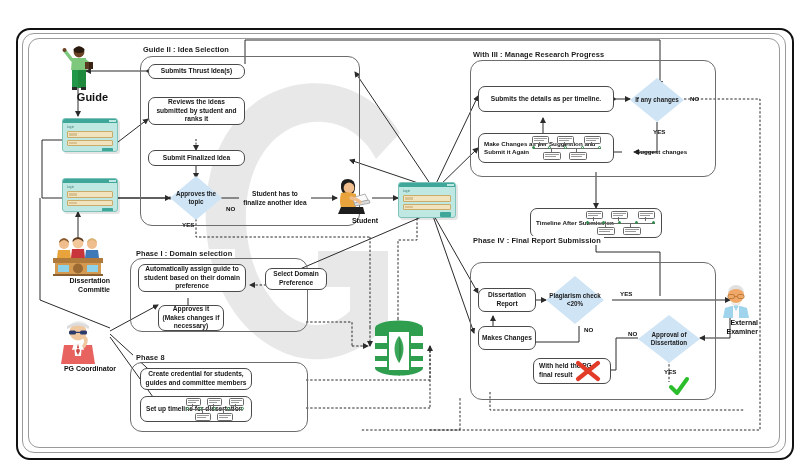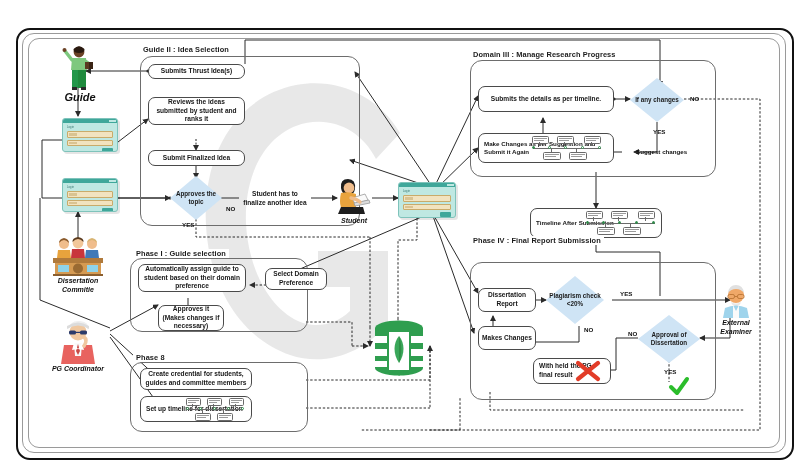--- a/index.html
+++ b/index.html
@@ -34,21 +34,21 @@
   .dia{position:absolute;z-index:3;}
   .dia .sh{position:absolute;inset:0;background:#cfe4f5;
     clip-path:polygon(50% 0,100% 50%,50% 100%,0 50%);}
   .dia .tx{position:absolute;inset:0;display:flex;align-items:center;justify-content:center;
     text-align:center;font-size:6.3px;font-weight:bold;color:#1a1a1a;line-height:1.28;}
 
   
   .elbl{position:absolute;font-size:6.2px;font-weight:bold;color:#111;z-index:4;white-space:nowrap;}
 
   
-  .actor{position:absolute;z-index:3;text-align:center;font-style:italic;}
+  .actor{position:absolute;z-index:3;text-align:right;}
   .actor .cap{font-size:7px;font-weight:bold;color:#111;line-height:1.18;margin-top:1px;}
   .actor .cap.big{font-size:11px;}
 
   
   .login{position:absolute;z-index:3;background:#bfe8e2;border:1px solid #7fc3bb;border-radius:3px;
     box-shadow:2px 2px 0 rgba(0,0,0,.10);box-sizing:border-box;overflow:hidden;}
   .login .bar{height:4px;background:#3fa79a;position:relative;}
   .login .bar:after{content:"";position:absolute;right:1px;top:1px;width:7px;height:2px;background:#bfe8e2;}
   .login .body{padding:3px 4px 3px 4px;position:relative;}
   .login .ttl{font-size:2.6px;color:#2a6a64;margin-bottom:2px;}
@@ -196,21 +196,21 @@
   <div class="dia" style="left:170px;top:176px;width:52px;height:44px;">
     <div class="sh"></div>
     <div class="tx">Approves the topic</div>
   </div>
   <div class="elbl" style="left:226px;top:205px;">NO</div>
   <div class="elbl" style="left:182px;top:221px;">YES</div>
 
   <div class="box" style="left:239px;top:188px;width:72px;height:22px;border:none;background:transparent;">Student has to finalize another idea</div>
 
   <div class="phase" style="left:470px;top:60px;width:244px;height:115px;"></div>
-  <div class="phase-label" style="left:470px;top:50px;">Domain III : Manage Research Progress</div>
+  <div class="phase-label" style="left:470px;top:50px;">With III : Manage Research Progress</div>
 
   <div class="box" style="left:478px;top:86px;width:136px;height:26px;">Submits the details as per timeline.</div>
 
   <div class="box left" style="left:478px;top:133px;width:136px;height:30px;font-size:6.2px;">Make Changes as per Suggestion and Submit it Again</div>
   <div class="tlw" style="left:530px;top:136px;width:78px;height:24px;">
     <div class="card" style="left:2px;top:0px;width:15px;height:6px;">
         <i></i>
         <i></i>
       </div>
     <div class="card" style="left:27px;top:0px;width:15px;height:6px;">
@@ -279,21 +279,21 @@
         <i></i>
         <i></i>
       </div>
     <div class="card" style="left:39px;top:16px;width:16px;height:6px;">
         <i></i>
         <i></i>
       </div>
   </div>
 
   <div class="phase" style="left:130px;top:258px;width:176px;height:72px;"></div>
-  <div class="phase-label" style="left:133px;top:249px;">Phase I : Guide selection</div>
+  <div class="phase-label" style="left:133px;top:249px;">Phase I : Domain selection</div>
 
   <div class="box" style="left:138px;top:264px;width:108px;height:28px;">Automatically assign guide to student based on their domain preference</div>
   <div class="box" style="left:265px;top:268px;width:62px;height:22px;">Select Domain Preference</div>
   <div class="box" style="left:158px;top:305px;width:66px;height:26px;">Approves it (Makes changes if necessary)</div>
 
   <div class="phase" style="left:130px;top:362px;width:176px;height:68px;"></div>
   <div class="phase-label" style="left:133px;top:353px;">Phase 8</div>
 
   <div class="box" style="left:140px;top:368px;width:112px;height:22px;">Create credential for students, guides and committee members</div>
   <div class="box left" style="left:140px;top:396px;width:112px;height:26px;">Set up timeline for dissertation</div>

